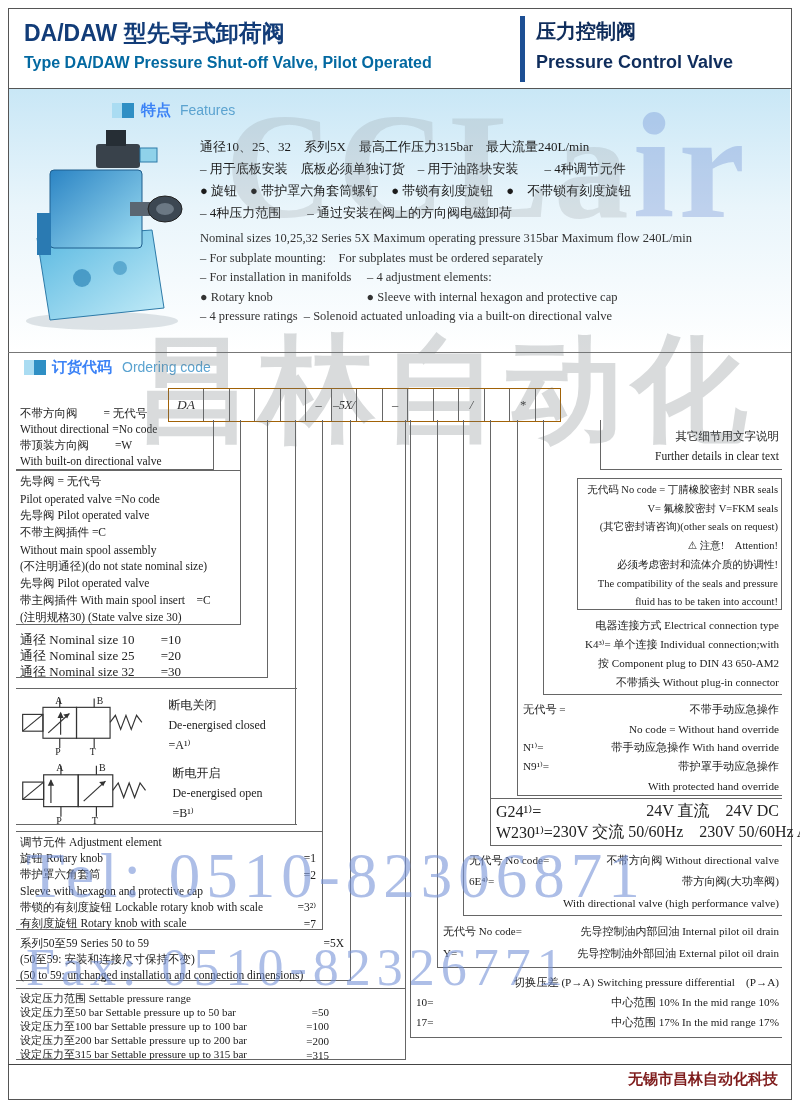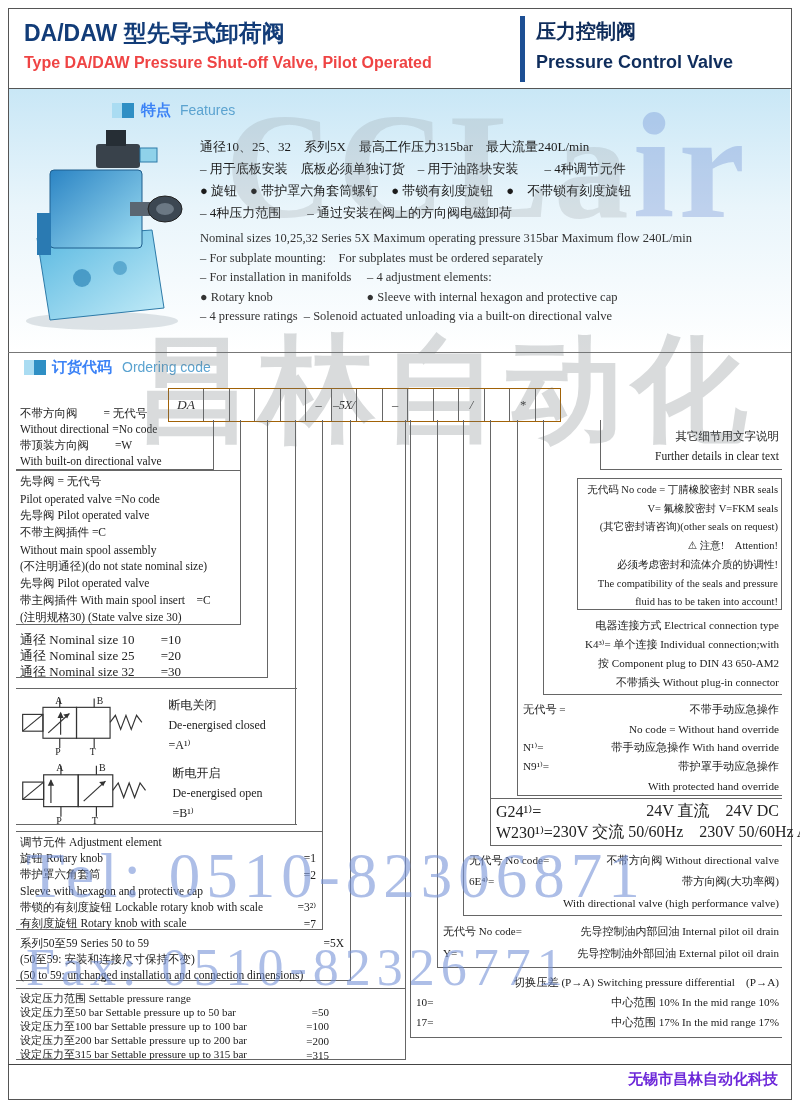--- a/index.html
+++ b/index.html
@@ -2,21 +2,21 @@
 <html><head>
 <meta charset="utf-8">
 <style>
   html,body{margin:0;padding:0;background:#e8e8e8;}
   .page{position:relative;width:800px;height:1108px;background:#fff;overflow:hidden;
         font-family:"Liberation Serif","DejaVu Serif",serif;color:#222;}
   .frame{position:absolute;left:8px;top:8px;width:782px;height:1090px;border:1px solid #555;z-index:2;pointer-events:none;}
   .abs{position:absolute;}
   
   .hdr-title{left:24px;top:18px;font:bold 23px "Liberation Sans","DejaVu Sans",sans-serif;color:#123c78;}
-  .hdr-sub{left:24px;top:54px;font:bold 16px "Liberation Sans","DejaVu Sans",sans-serif;color:#ef4444;}
+  .hdr-sub{left:24px;top:54px;font:bold 16px "Liberation Sans","DejaVu Sans",sans-serif;color:#0369a1;}
   .hdr-bar{left:520px;top:16px;width:5px;height:66px;background:#1d4f94;}
   .hdr-r-cn{left:536px;top:18px;font:bold 20px "Liberation Sans","DejaVu Sans",sans-serif;color:#0f2d5c;}
   .hdr-r-en{left:536px;top:52px;font:bold 18px "Liberation Sans","DejaVu Sans",sans-serif;color:#0f2d5c;}
   .hdr-line{left:8px;top:88px;width:783px;height:1px;background:#555;}
   
   .feat-bg{left:9px;top:89px;width:781px;height:263px;z-index:0;
            background:linear-gradient(180deg,#c9e7f6 0%,#e9f5fb 45%,#ffffff 100%);}
   .sec-icon{width:22px;height:15px;background:linear-gradient(90deg,#aadcf2 0 45%,#2f8fc4 45%);z-index:2;}
   .sec-cn{font:bold 15px "Liberation Sans","DejaVu Sans",sans-serif;color:#3b82f6;z-index:2;}
   .sec-en{font:14px "Liberation Sans","DejaVu Sans",sans-serif;color:#5ba3d0;z-index:2;}
@@ -48,21 +48,21 @@
   
   .wm{position:absolute;white-space:nowrap;pointer-events:none;font-family:"Liberation Serif","DejaVu Serif",serif;}
   #wm-latin{left:225px;top:80px;font-size:150px;font-weight:bold;letter-spacing:4px;z-index:3;}
   .wm-gray{color:rgba(130,135,140,0.20);}
   .wm-blue{color:rgba(80,115,200,0.28);}
   #wm-cn{left:135px;top:312px;font-size:116px;font-weight:bold;letter-spacing:8px;color:rgba(110,115,120,0.26);z-index:3;}
   #wm-tel{left:26px;top:840px;font-size:63px;letter-spacing:6px;color:rgba(118,146,215,0.60);z-index:3;}
   #wm-fax{left:26px;top:938px;font-size:52px;letter-spacing:6px;color:rgba(118,146,215,0.60);z-index:3;}
   
   .foot-line{left:8px;top:1064px;width:783px;height:1px;background:#444;z-index:2;}
-  .foot-text{right:22px;top:1070px;font:bold 15px "Liberation Sans","DejaVu Sans",sans-serif;color:#6d28d9;z-index:2;}
+  .foot-text{right:22px;top:1070px;font:bold 15px "Liberation Sans","DejaVu Sans",sans-serif;color:#7f1d1d;z-index:2;}
   #photo{left:12px;top:118px;z-index:1;}
 </style>
 </head>
 <body>
 
 <div class="page">
   <div class="abs feat-bg"></div>
 
   <div class="wm" id="wm-latin"><span class="wm-gray">CCLa</span><span class="wm-blue">ir</span></div>
   <div class="wm" id="wm-cn">昌林自动化</div>

